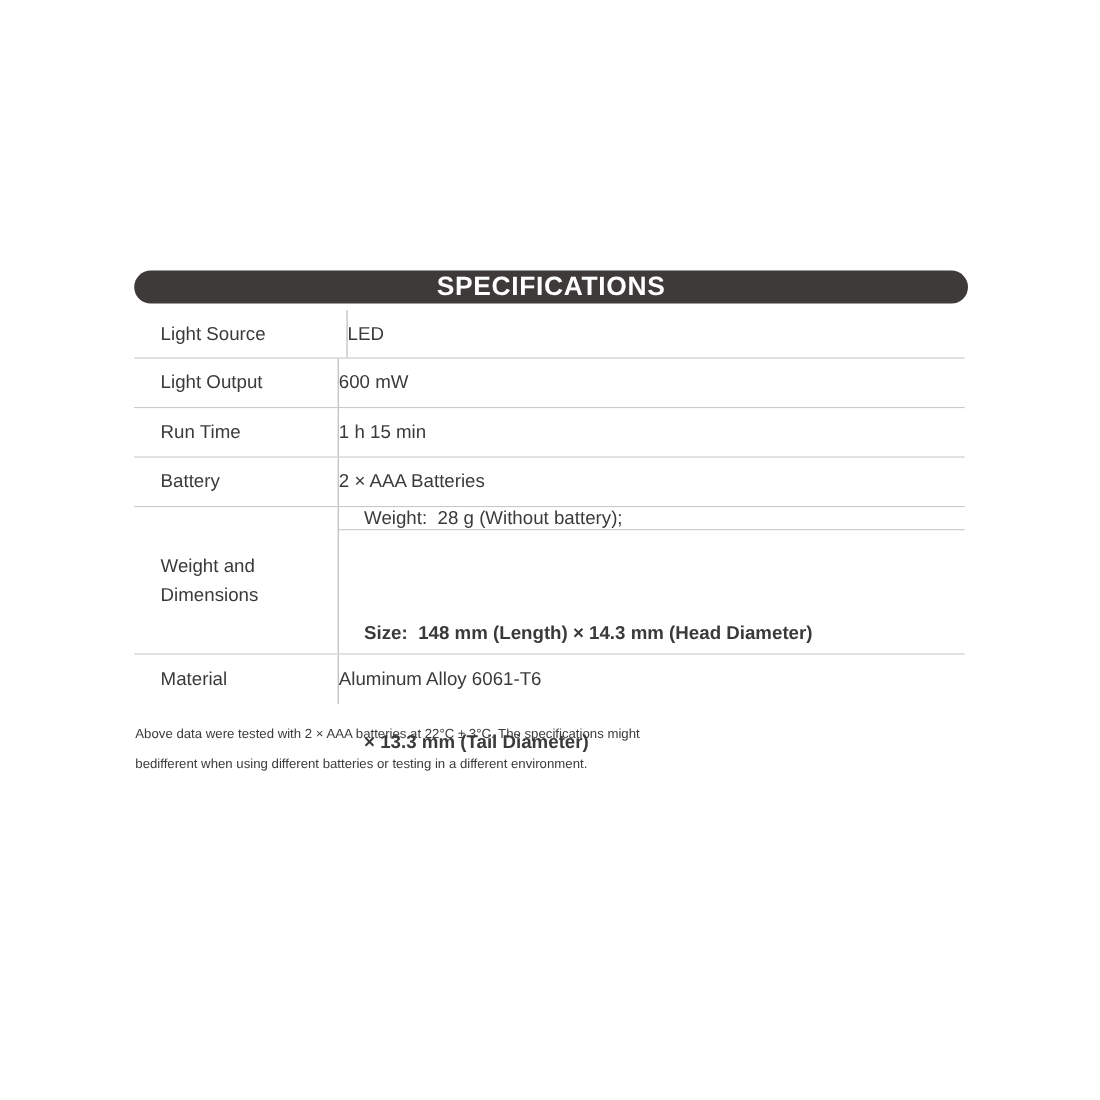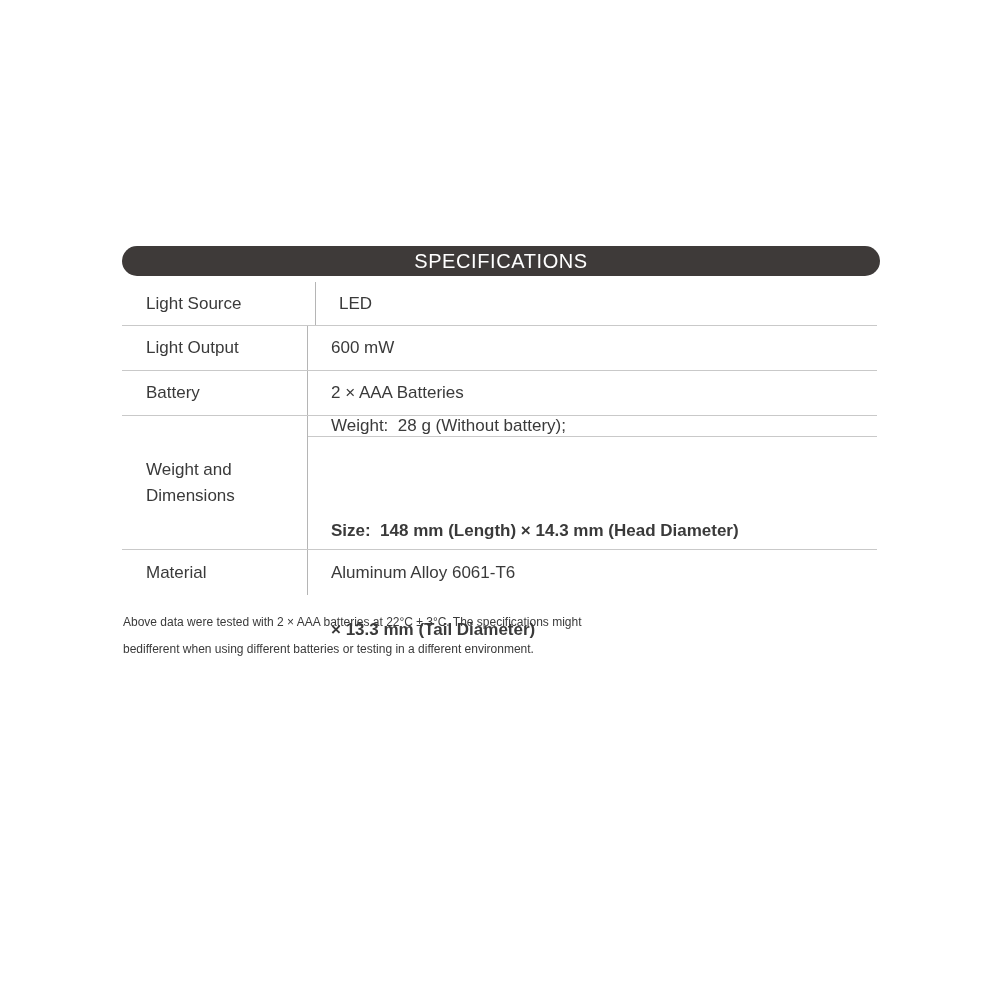--- a/index.html
+++ b/index.html
@@ -19,22 +19,22 @@
   .bar {
     height: 30px;
     background: #3e3a39;
     border-radius: 15px;
     display: flex;
     align-items: center;
     justify-content: center;
   }
   .bar-title {
     color: #ffffff;
-    font-weight: normal;
-    font-size: 20px;
+    font-weight: bold;
+    font-size: 24px;
     letter-spacing: 0.6px;
   }
   .spec-table {
     margin-top: 6px;
     width: 755px;
     color: #3a3a3a;
     font-size: 17px;
   }
   .row {
     display: flex;
@@ -49,21 +49,20 @@
     width: 185px;
     box-sizing: border-box;
     padding-left: 24px;
     display: flex;
     align-items: center;
   }
   .cell-value {
     flex: 1;
     box-sizing: border-box;
     border-left: 1px solid #b5b5b5;
-    padding-left: 23px;
     display: flex;
     align-items: center;
     white-space: pre-wrap;
   }
   .cell-value-stack {
     flex: 1;
     box-sizing: border-box;
     border-left: 1px solid #b5b5b5;
     display: flex;
     flex-direction: column;
@@ -109,20 +108,24 @@
     <div class="row h44">
       <div class="cell-label">Light Source</div>
       <div class="cell-value">LED</div>
     </div>
 
     <div class="row h45">
       <div class="cell-label">Light Output</div>
       <div class="cell-value">600 mW</div>
     </div>
 
+    <div class="row h45">
+      <div class="cell-label">Run Time</div>
+      <div class="cell-value">1 h 15 min</div>
+    </div>
 
     <div class="row h45">
       <div class="cell-label">Battery</div>
       <div class="cell-value">2 × AAA Batteries</div>
     </div>
 
 
     <div class="row h134">
       <div class="cell-label">
         <div class="wd-label-lines">

